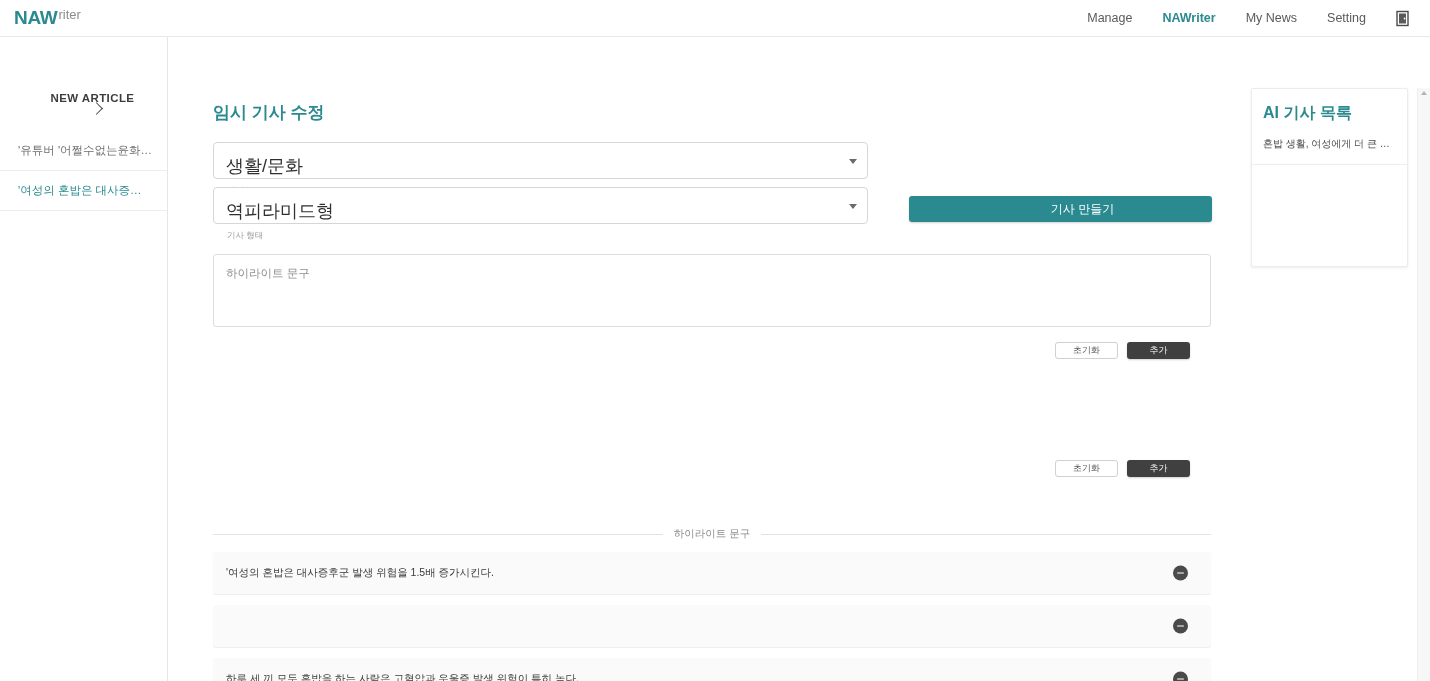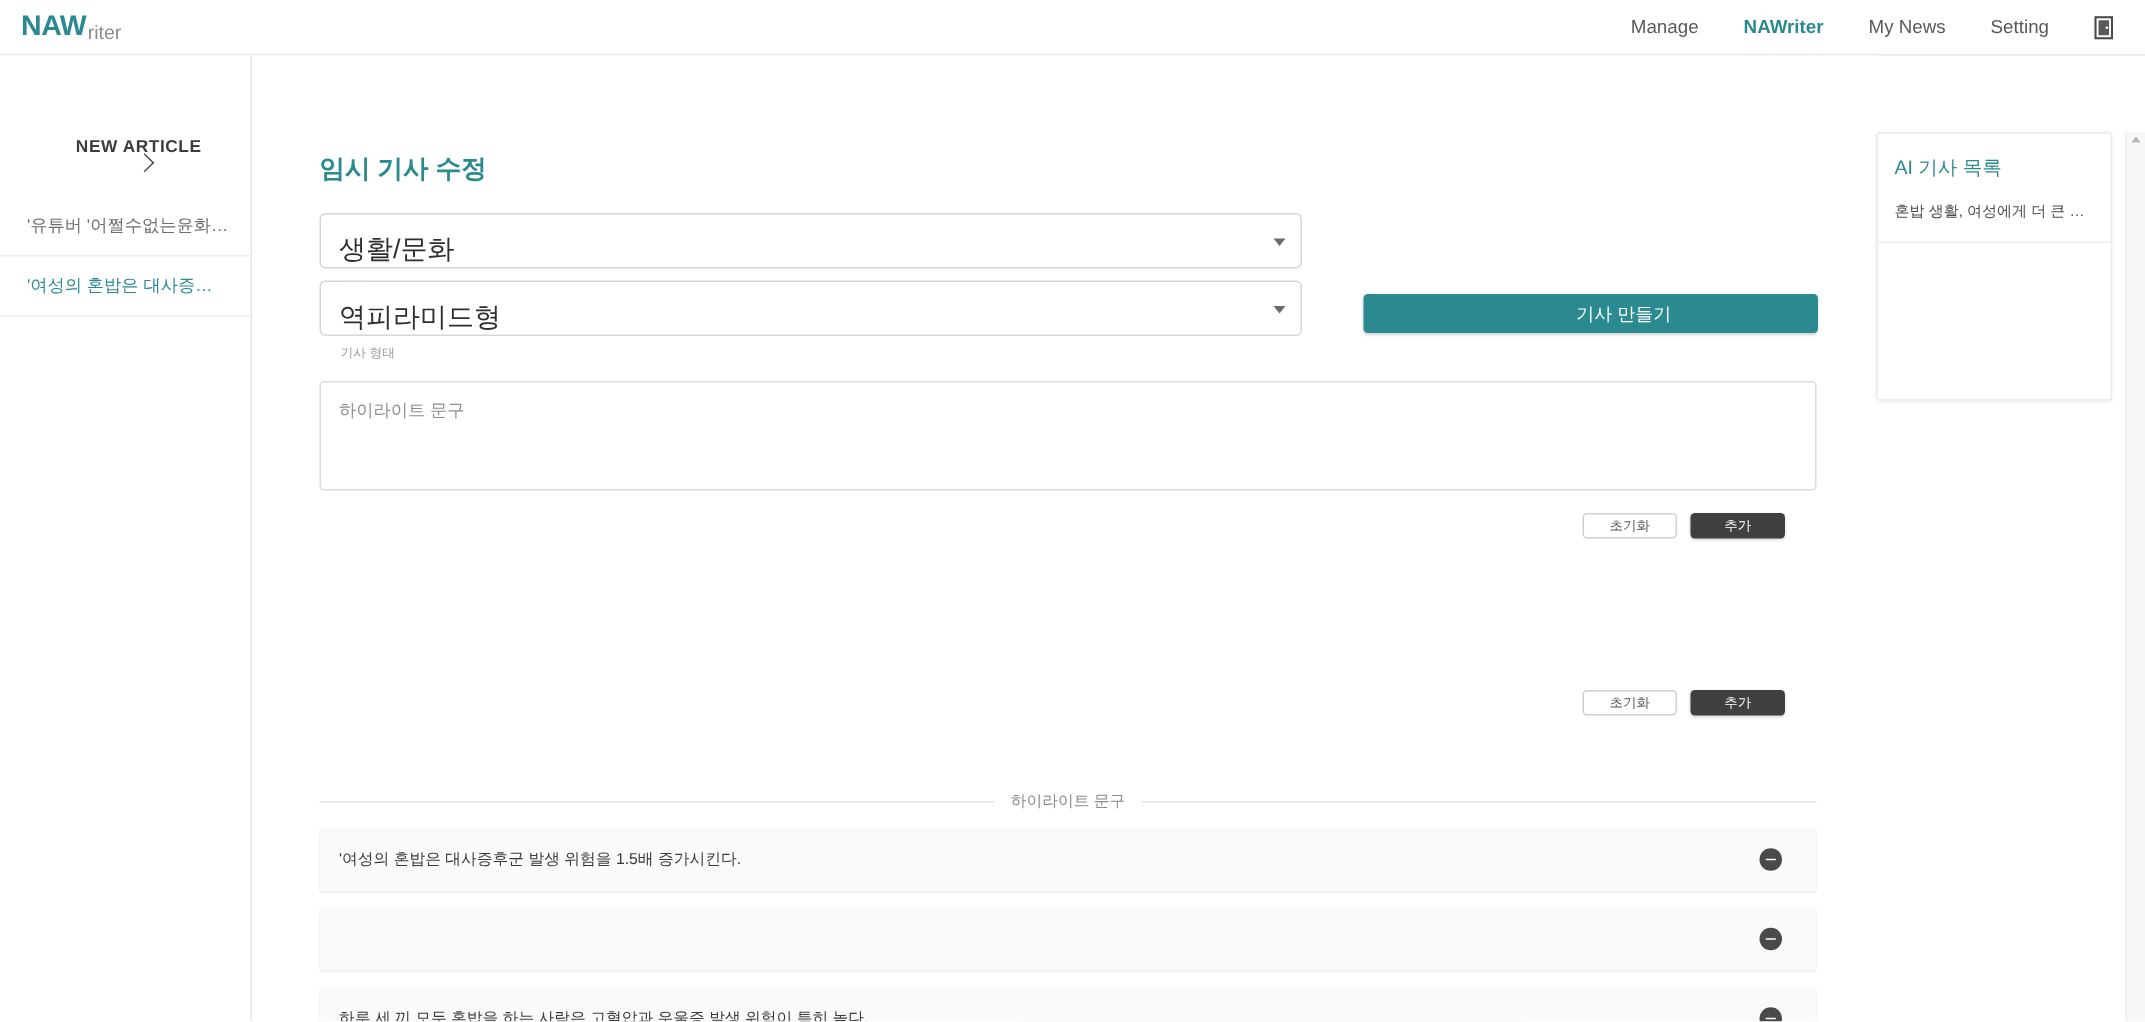--- a/index.html
+++ b/index.html
@@ -15,21 +15,21 @@
   
   .topbar {
     position: absolute; top: 0; left: 0;
     width: 1430px; height: 37px;
     background: #ffffff;
     border-bottom: 1px solid #e8e8e8;
     display: flex; align-items: center;
   }
   .logo {
     margin-left: 14px;
-    display: flex; align-items: flex-end;
+    display: flex; align-items: flex-start;
     cursor: pointer;
   }
   .logo-main {
     font-size: 19px; font-weight: bold;
     color: #2a8a8f; letter-spacing: -0.3px;
   }
   .logo-sub {
     font-size: 13px; color: #8b8b8b;
     margin-left: 1px;
   }
@@ -217,22 +217,22 @@
   
   .rightpanel {
     position: absolute; top: 88px; left: 1251px;
     width: 157px; height: 179px;
     background: #ffffff;
     border: 1px solid #ececec;
     border-radius: 2px;
     box-shadow: 0 1px 3px rgba(0,0,0,0.08);
   }
   .rp-title {
-    font-size: 13px; color: #2a8a8f;
-    padding: 14px 0 0 11px; font-weight: normal;
+    font-size: 16px; color: #2a8a8f;
+    padding: 14px 0 0 11px; font-weight: bold;
   }
   .rp-item {
     font-size: 10px; color: #4c4c4c;
     padding: 13px 11px 13px 11px;
     border-bottom: 1px solid #ededed;
     white-space: nowrap; overflow: hidden;
     text-overflow: ellipsis;
     cursor: pointer;
   }
 

